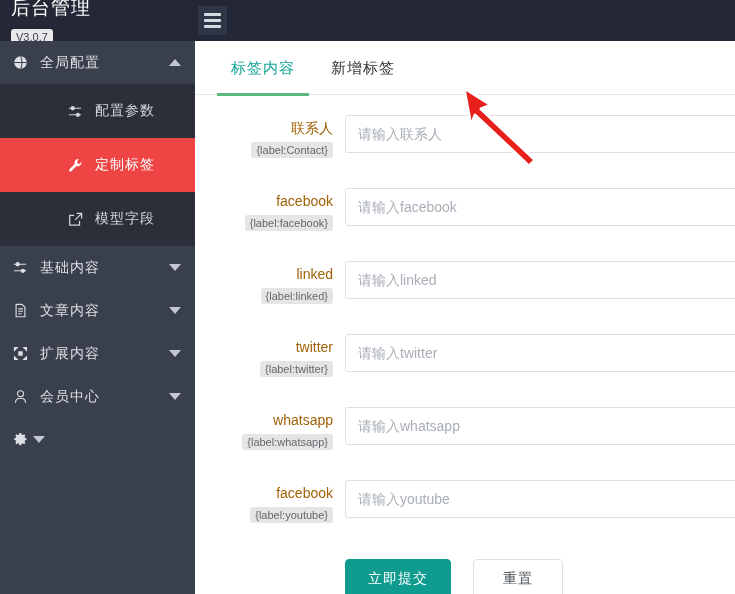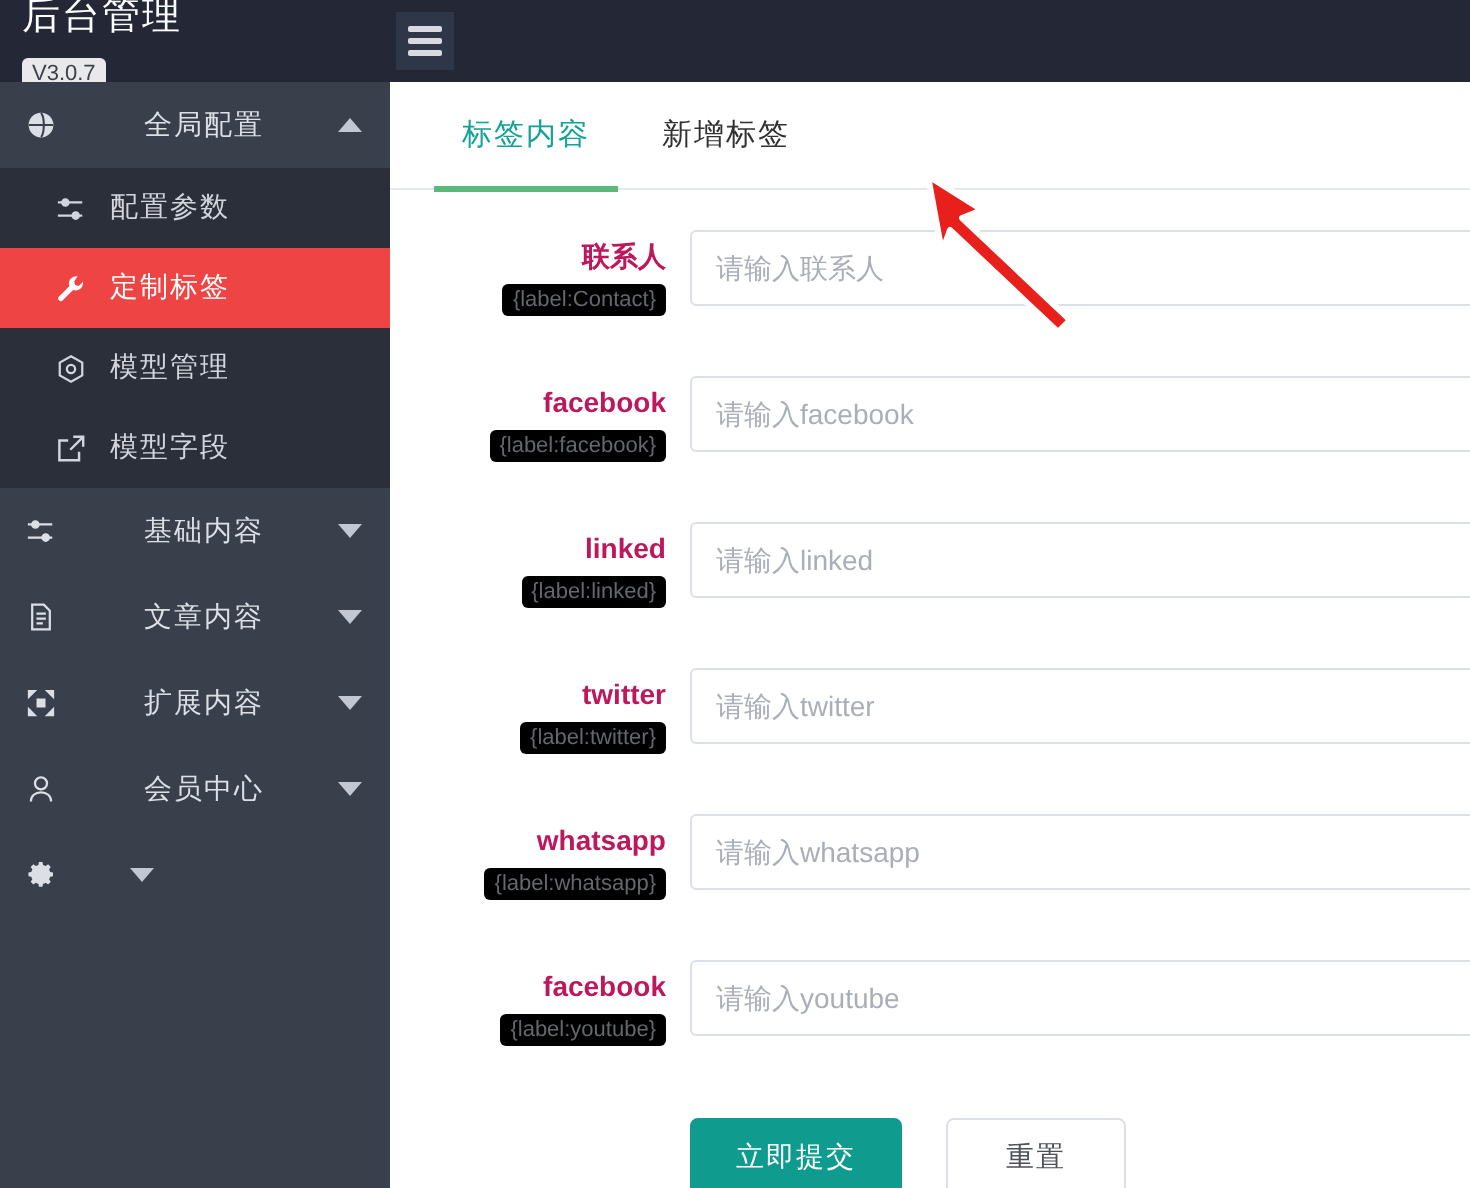--- a/index.html
+++ b/index.html
@@ -44,33 +44,33 @@
 
   
   .sidebar {
     position: absolute; top: 41px; left: 0;
     width: 195px; height: 553px;
     background: #3a3f4c; overflow: hidden;
   }
   .nav-group-head {
     height: 43px; display: flex; align-items: center;
     padding: 0 14px 0 13px; color: #dcdfe6; font-size: 14px;
-    cursor: pointer; position: relative; gap: 32px;
+    cursor: pointer; position: relative;
   }
   .nav-group-head .ico { width: 20px; flex: 0 0 20px; display:flex; align-items:center; }
   .nav-group-head .txt { flex: 1; padding-left: 7px; letter-spacing: 1px; }
   .caret { width: 0; height: 0; border-left: 6px solid transparent;
            border-right: 6px solid transparent; }
   .caret.up { border-bottom: 7px solid #c3c7d1; }
   .caret.down { border-top: 7px solid #c3c7d1; }
 
   .submenu { background: #2b2f3a; }
   .sub-item {
-    height: 40px; display: flex; align-items: center;
-    padding-left: 28px; color: #d2d5dd; font-size: 14px; cursor: pointer;
+    height: 54px; display: flex; align-items: center;
+    padding-left: 28px; color: #d2d5dd; font-size: 14px; cursor: pointer; justify-content: center;
   }
   .sub-item .ico { width: 20px; flex: 0 0 20px; display:flex; align-items:center; }
   .sub-item .txt { padding-left: 7px; letter-spacing: 1px; }
   .sub-item.active { background: #ef4444; color: #ffffff; }
 
   svg.icn { display:block; }
 
   
   .content {
     position: absolute; top: 41px; left: 195px;
@@ -95,24 +95,24 @@
   
   .form { padding-top: 8px; }
   .form-row {
     display: flex; align-items: flex-start;
     height: 73px; padding-top: 8px;
   }
   .lbl-col {
     width: 150px; flex: 0 0 150px;
     text-align: right; padding-right: 12px; padding-top: 8px;
   }
-  .lbl-main { font-size: 14px; color: #be185d; line-height: 18px; font-weight: bold; }
+  .lbl-main { font-size: 14px; color: #a16207; line-height: 18px; }
   .lbl-tag {
     display: inline-block; margin-top: 5px;
-    background: #000000; color: #64676d;
+    background: #e5e5e5; color: #64676d;
     font-size: 11px; padding: 2px 5px; border-radius: 3px;
     font-family: "Liberation Sans", sans-serif;
   }
   .inp-col { flex: 1; padding-top: 4px; }
   .inp {
     width: 440px; height: 38px;
     border: 1px solid #dcdfe6; border-radius: 3px;
     background: #ffffff; padding: 0 12px;
     font-size: 14px; color: #606266; outline: none;
     font-family: "Liberation Sans", "DejaVu Sans", sans-serif;
@@ -181,29 +181,20 @@
 
       <div class="sub-item active">
         <span class="ico">
           <svg class="icn" width="15" height="15" viewBox="0 0 16 16" fill="#ffffff">
             <path d="M11.5 1.2a4 4 0 0 0-4.4 5.3L1.6 12a1.4 1.4 0 0 0 2 2l5.5-5.5a4 4 0 0 0 5.3-4.4l-2.3 2.3-1.9-.5-.5-1.9z"></path>
           </svg>
         </span>
         <span class="txt">定制标签</span>
       </div>
 
-      <div class="sub-item">
-        <span class="ico">
-          <svg class="icn" width="15" height="15" viewBox="0 0 16 16" fill="none" stroke="#d2d5dd" stroke-width="1.2">
-            <path d="M8 1.2l6 3.4v6.8L8 14.8 2 11.4V4.6z"></path>
-              <circle cx="8" cy="8" r="2.2"></circle>
-          </svg>
-        </span>
-        <span class="txt">模型管理</span>
-      </div>
 
       <div class="sub-item">
         <span class="ico">
           <svg class="icn" width="15" height="15" viewBox="0 0 16 16" fill="none" stroke="#d2d5dd" stroke-width="1.3">
             <path d="M9.2 1.5H14.5V6.8M14.5 1.5L7.6 8.4"></path>
               <path d="M12.3 9.4v4.6H1.8V3.5h4.7"></path>
           </svg>
         </span>
         <span class="txt">模型字段</span>
       </div>

